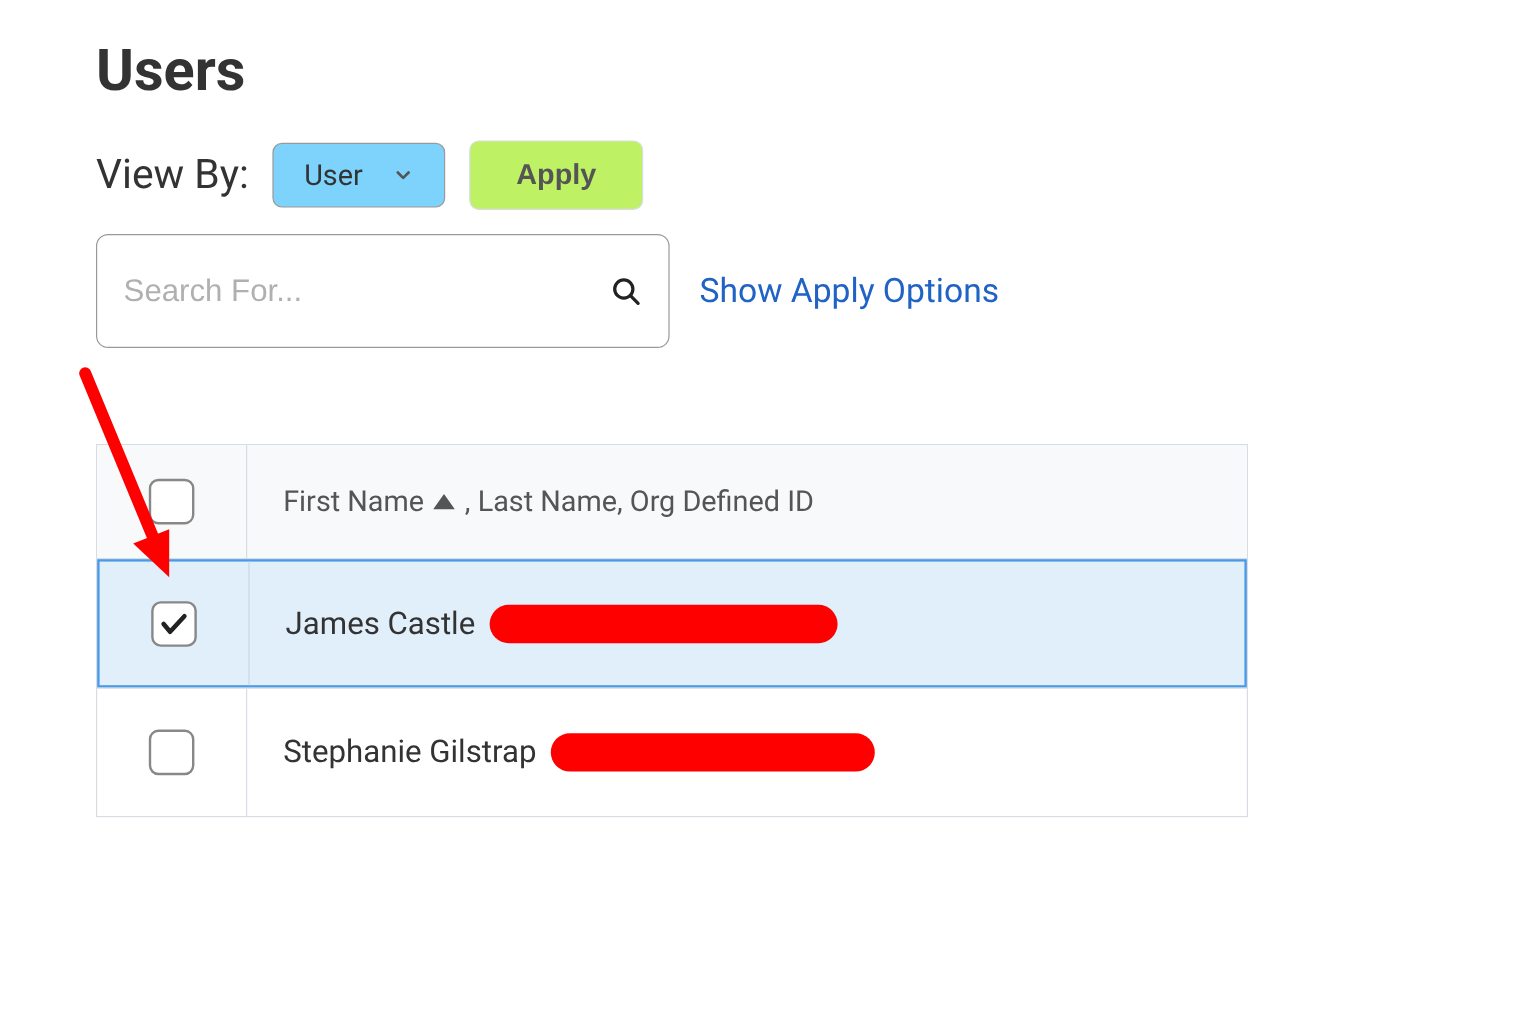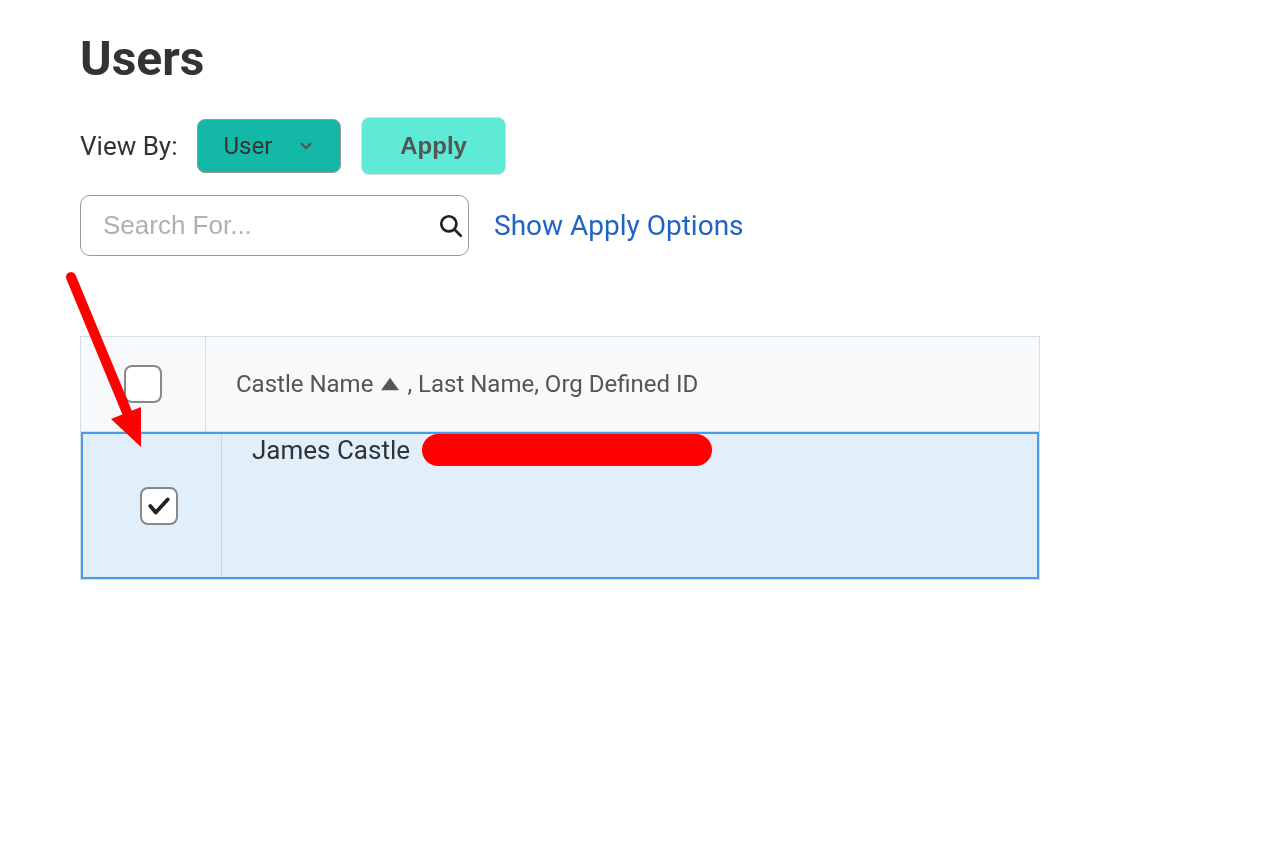--- a/index.html
+++ b/index.html
@@ -19,62 +19,62 @@
       color: #333;
       margin-bottom: 30px;
     }
     .controls-row {
       display: flex;
       align-items: center;
       gap: 20px;
       margin-bottom: 20px;
     }
     .view-by-label {
-      font-size: 26px;
+      font-size: 34px;
       color: #333;
       font-weight: 400;
     }
     .dropdown {
       display: flex;
       align-items: center;
       gap: 25px;
       padding: 12px 25px;
       border: 1.5px solid #999;
       border-radius: 8px;
-      background: #14b8a6;
+      background: #7dd3fc;
       font-size: 24px;
       color: #333;
       cursor: pointer;
     }
     .dropdown-chevron {
       width: 18px;
       height: 18px;
     }
     .apply-button {
       padding: 14px 38px;
       border: 1.5px solid #d8dde3;
       border-radius: 8px;
-      background: #5eead4;
+      background: #bef264;
       font-size: 24px;
       color: #555;
       font-weight: 600;
       cursor: pointer;
     }
     .search-row {
       display: flex;
       align-items: center;
       gap: 25px;
       margin-bottom: 80px;
     }
     .search-box {
       display: flex;
       align-items: center;
       justify-content: space-between;
-      width: 389px;
-      padding: 14px 22px;
+      width: 478px;
+      padding: 31px 22px;
       border: 1.5px solid #999;
       border-radius: 10px;
       background: #fff;
     }
     .search-input {
       border: none;
       outline: none;
       font-size: 26px;
       color: #333;
       flex: 1;
@@ -146,24 +146,23 @@
       gap: 8px;
       font-size: 24px;
       color: #555;
     }
     .sort-icon {
       width: 18px;
       height: 14px;
     }
     .table-row {
       display: flex;
-      align-items: flex-start;
-      height: 147px;
+      align-items: center;
+      height: 107px;
       border-top: 1px solid #d8dde3;
-      padding-left: 14px;
     }
     .table-row.selected {
       background: #e1effb;
       border: 2px solid #4a9ae6;
     }
     .table-row.selected .checkbox-cell {
       border-right: 1px solid #c8d8e8;
     }
     .row-content {
       flex: 1;
@@ -214,21 +213,21 @@
   <svg class="arrow-annotation" viewBox="0 0 120 200">
     <line x1="20" y1="10" x2="80" y2="155" stroke="#f00" stroke-width="10" stroke-linecap="round"></line>
     <polygon points="90,180 60,152 90,140" fill="#f00"></polygon>
   </svg>
 
   <div class="table-header">
     <div class="checkbox-cell">
       <div class="checkbox"></div>
     </div>
     <div class="header-text-cell">
-      <span>Castle Name</span>
+      <span>First Name</span>
       <svg class="sort-icon" viewBox="0 0 20 14">
         <polygon points="10,0 20,14 0,14" fill="#555"></polygon>
       </svg>
       <span>, Last Name, Org Defined ID</span>
     </div>
   </div>
 
   <div class="table-row selected">
     <div class="checkbox-cell">
       <div class="checkbox checked">
@@ -236,13 +235,22 @@
           <polyline points="4 12 9 18 20 6"></polyline>
         </svg>
       </div>
     </div>
     <div class="row-content">
       <span>James Castle</span>
       <span class="redaction r1"></span>
     </div>
   </div>
 
+  <div class="table-row">
+    <div class="checkbox-cell">
+      <div class="checkbox"></div>
+    </div>
+    <div class="row-content">
+      <span>Stephanie Gilstrap</span>
+      <span class="redaction r2"></span>
+    </div>
+  </div>
 </div>
 
 </body></html>

